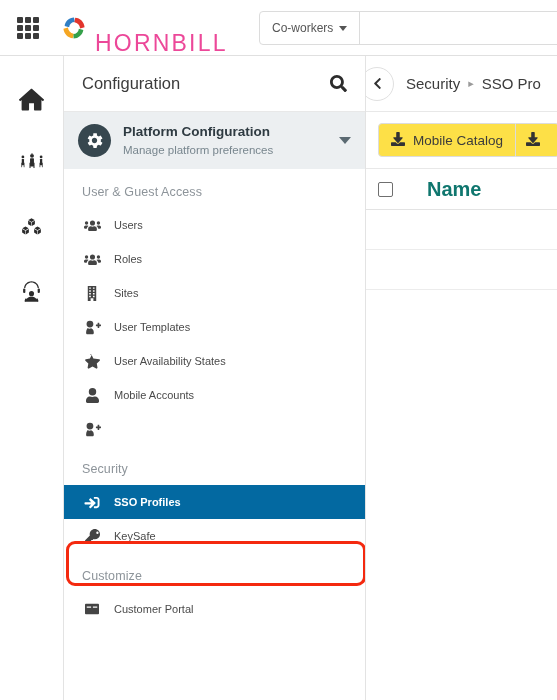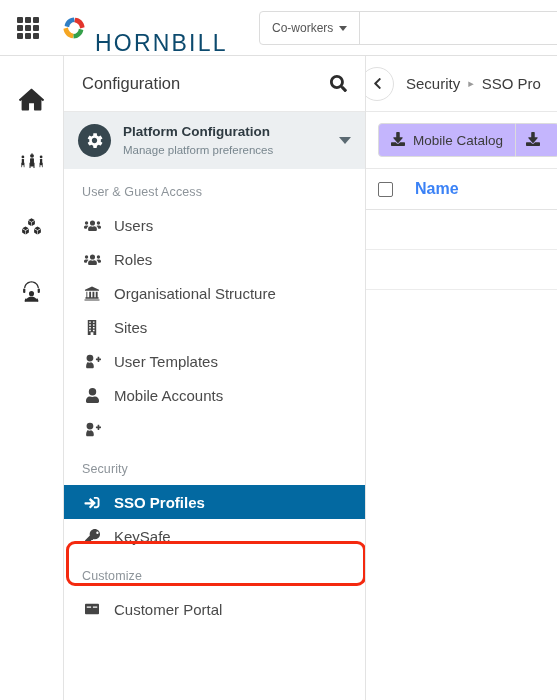--- a/index.html
+++ b/index.html
@@ -22,21 +22,21 @@
     width:56px; height:56px; display:flex; align-items:center; justify-content:center;
     cursor:pointer;
   }
   .grid-icon { width:22px; height:22px; display:grid;
     grid-template-columns:repeat(3,1fr); grid-template-rows:repeat(3,1fr); gap:2px; }
   .grid-icon i { background:#3b3b3b; border-radius:1px; display:block; }
 
   .brand { display:flex; align-items:center; gap:8px; padding-left:5px; }
   .brand-mark { width:26px; height:26px; position:relative; }
   .brand-text {
-    font-size:23px; letter-spacing:2.2px; color:#0c4a6e; font-weight:400;margin-top:32px;
+    font-size:23px; letter-spacing:2.2px; color:#ec4899; font-weight:400;margin-top:32px;
   }
 
   .search-group {
     position:absolute; left:259px; top:11px; height:34px;
     display:flex; align-items:stretch;
     border:1px solid #dcdcdc; border-radius:4px; background:#fff;
     width:700px;
   }
   .search-scope {
     display:flex; align-items:center; gap:6px;
@@ -88,21 +88,21 @@
     width:0;height:0;border-left:6px solid transparent;border-right:6px solid transparent;
     border-top:7px solid #5b6a72; cursor:pointer;
   }
 
   .menu { padding-top:0; }
   .menu-section {
     font-size:12.5px; color:#8d949a; padding:16px 0 9px 18px; letter-spacing:.1px;
   }
   .menu-item {
     height:34px; display:flex; align-items:center; gap:12px;
-    padding-left:18px; font-size:15px; color:#4a4a4a; cursor:pointer;
+    padding-left:18px; font-size:11px; color:#4a4a4a; cursor:pointer;
   }
   .menu-item .mi-icon {
     width:20px; display:flex; align-items:center; justify-content:center; flex:0 0 20px;
   }
   .menu-item .mi-icon svg { fill:#444; }
   .menu-item.active { background:#0369a1; color:#ffffff; font-weight:bold; }
   .menu-item.active .mi-icon svg { fill:#ffffff; }
 
   .highlight-box {
     position:absolute; left:2px; top:485px; width:300px; height:45px;
@@ -125,32 +125,32 @@
   }
   .crumb { display:flex; align-items:center; gap:8px; font-size:15px; color:#3c3c3c; white-space:nowrap;}
   .crumb-sep { color:#9a9a9a; font-size:11px; }
 
   .toolbar {
     height:56px; display:flex; align-items:center; padding-left:12px;
   }
   .btn-group { display:flex; align-items:stretch; }
   .tbtn {
     height:34px; display:flex; align-items:center; gap:8px;
-    padding:0 12px; border:1px solid #dcdcdc; background:#c4b5fd;
+    padding:0 12px; border:1px solid #dcdcdc; background:#fde047;
     font-size:13.5px; color:#3c3c3c; cursor:pointer; white-space:nowrap;
   }
   .tbtn:first-child { border-radius:4px 0 0 4px; }
   .tbtn + .tbtn { border-left:0; border-radius:0 4px 4px 0; padding:0 10px; }
 
   .table-head {
     height:42px; display:flex; align-items:center; gap:22px;
     padding-left:12px; border-top:1px solid #e8e8e8; border-bottom:1px solid #e3e3e3;
   }
   .cbox { width:15px;height:15px;border:1.5px solid #6f6f6f;border-radius:2px;background:#fff;cursor:pointer;}
-  .th { font-size:16px; font-weight:bold; color:#3b82f6; }
+  .th { font-size:20px; font-weight:bold; color:#0f766e;margin-left:12px; }
   .table-row { height:40px; border-bottom:1px solid #ececec; }
 </style>
 </head>
 <body>
 
 <div id="app">
 
   <div class="topbar">
 
     <div class="apps-grid">
@@ -289,47 +289,47 @@
 
       <div class="menu-item">
         <span class="mi-icon">
           <svg width="17" height="15" viewBox="0 0 640 512">
               <path d="M96 224a64 64 0 1 0 0-128 64 64 0 0 0 0 128zm448 0a64 64 0 1 0 0-128 64 64 0 0 0 0 128zm32 32h-64c-17 0-33 7-45 18 38 21 65 59 71 102h70c18 0 32-14 32-32v-24c0-35-29-64-64-64zM320 256a96 96 0 1 0 0-192 96 96 0 0 0 0 192zm66 32h-7c-18 8-37 13-59 13s-41-5-59-13h-7c-55 0-99 44-99 99v25c0 27 21 48 48 48h234c27 0 48-21 48-48v-25c0-55-44-99-99-99zM173 274c-12-11-28-18-45-18H64c-35 0-64 29-64 64v24c0 18 14 32 32 32h70c6-43 33-81 71-102z"></path>
             </svg>
         </span>
         <span>Roles</span>
       </div>
 
-      <div class="menu-item">
-        <span class="mi-icon">
-          <svg width="16" height="15" viewBox="0 0 512 512">
-              <path d="M256 16L16 128v32h480v-32L256 16zM64 192v192H32v48h448v-48h-32V192h-64v192h-48V192h-64v192h-48V192h-64v192H96V192H64zM0 464h512v32H0z"></path>
-            </svg>
-        </span>
-        <span>Organisational Structure</span>
-      </div>
 
       <div class="menu-item">
         <span class="mi-icon">
           <svg width="14" height="15" viewBox="0 0 384 512">
               <path d="M48 0h288v512h-96v-96h-96v96H48V0zm48 48v48h56V48H96zm128 0v48h56V48h-56zM96 144v48h56v-48H96zm128 0v48h56v-48h-56zM96 240v48h56v-48H96zm128 0v48h56v-48h-56zM96 336v48h56v-48H96zm128 0v48h56v-48h-56z"></path>
             </svg>
         </span>
         <span>Sites</span>
       </div>
 
       <div class="menu-item">
         <span class="mi-icon">
           <svg width="17" height="15" viewBox="0 0 640 512">
               <path d="M224 256a128 128 0 1 0 0-256 128 128 0 0 0 0 256zm89 32h-16c-25 11-52 17-81 17s-56-6-81-17h-16C144 288 80 352 80 431v33c0 27 21 48 48 48h192c27 0 48-21 48-48v-33c0-79-64-143-143-143zM624 144h-48V96c0-9-7-16-16-16h-32c-9 0-16 7-16 16v48h-48c-9 0-16 7-16 16v32c0 9 7 16 16 16h48v48c0 9 7 16 16 16h32c9 0 16-7 16-16v-48h48c9 0 16-7 16-16v-32c0-9-7-16-16-16z"></path>
             </svg>
         </span>
         <span>User Templates</span>
       </div>
 
+      <div class="menu-item">
+        <span class="mi-icon">
+          <svg width="16" height="15" viewBox="0 0 576 512">
+              <path d="M259 17L194 150 48 171c-26 4-37 36-18 55l106 103-25 146c-5 26 23 46 46 34l131-69 131 69c23 12 51-8 46-34l-25-146 106-103c19-19 8-51-18-55L317 150 252 17c-12-23-45-24-57 0z" transform="translate(20)"></path>
+            </svg>
+        </span>
+        <span>User Availability States</span>
+      </div>
 
       <div class="menu-item">
         <span class="mi-icon">
           <svg width="13" height="15" viewBox="0 0 448 512">
               <path d="M224 256a128 128 0 1 0 0-256 128 128 0 0 0 0 256zm89 32h-16c-25 11-52 17-81 17s-56-6-81-17h-16C64 288 0 352 0 431v33c0 27 21 48 48 48h352c27 0 48-21 48-48v-33c0-79-64-143-135-143z"></path>
             </svg>
         </span>
         <span>Mobile Accounts</span>
       </div>
 

